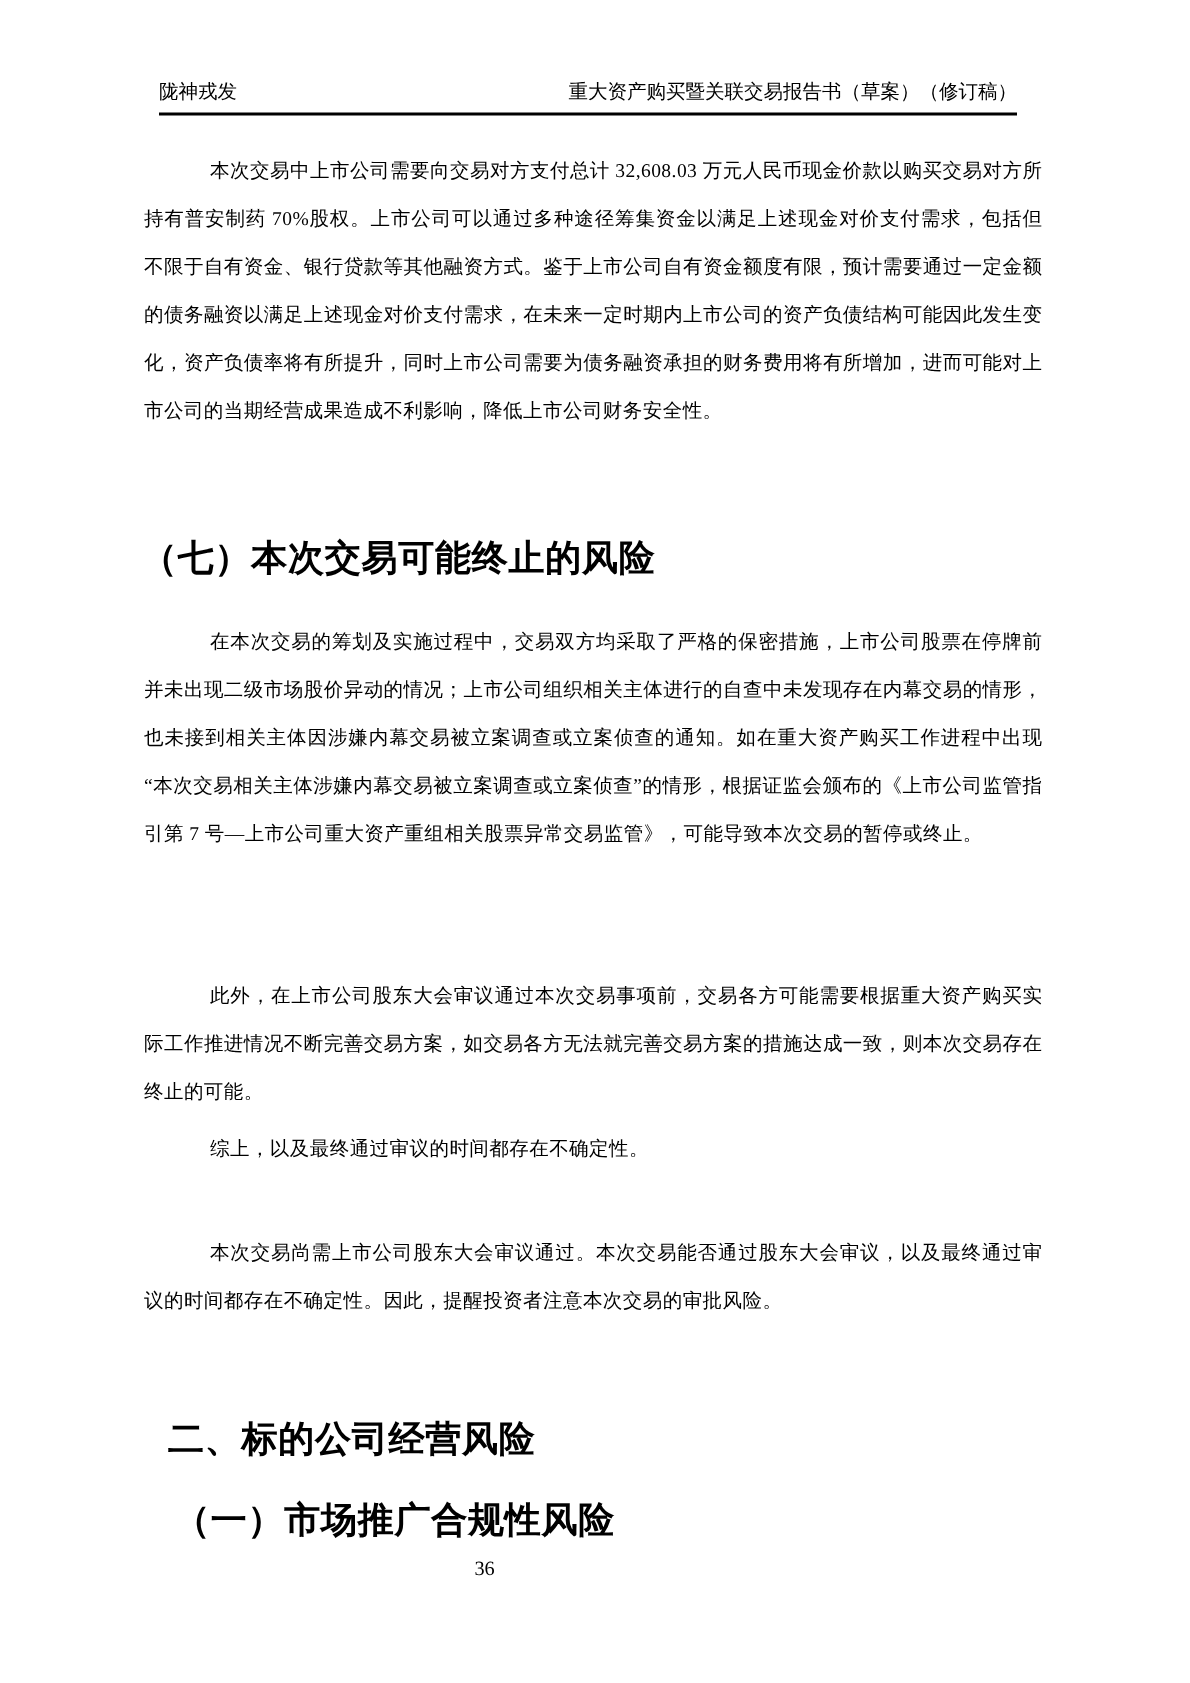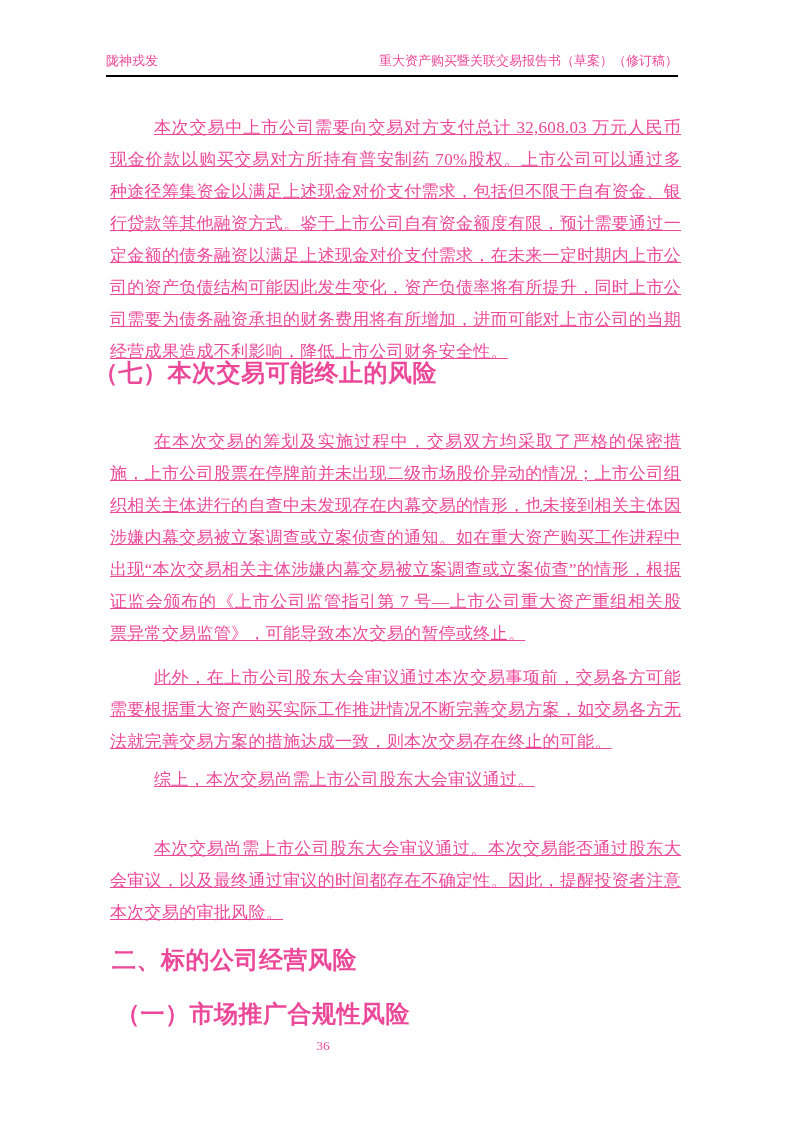--- a/index.html
+++ b/index.html
@@ -5,21 +5,21 @@
   html, body {
     margin: 0;
     padding: 0;
     background: #ffffff;
   }
   .page {
     position: relative;
     width: 793px;
     height: 1122px;
     background: #ffffff;
-    color: #ec4899;
+    color: #000000;
     font-family: "Liberation Serif", "DejaVu Serif", serif;
     overflow: hidden;
   }
   
   .page-header {
     position: absolute;
     left: 106px;
     top: 52px;
     width: 572px;
     display: flex;
@@ -33,28 +33,27 @@
   .page-header .hdr-left  { white-space: nowrap; }
   .page-header .hdr-right { white-space: nowrap; }
 
   
   .block {
     position: absolute;
     left: 94px;
     width: 603px;
   }
   p.body-para {
-    margin: 16px;
-    font-size: 17px;
+    margin: 2px;
+    font-size: 13px;
     line-height: 32px;
     text-align: justify;
     text-justify: inter-ideograph;
     text-indent: 44px;
     letter-spacing: 0.3px;
-    text-decoration: underline;
   }
   .h-sub {
     margin: 0;
     font-family: "Liberation Sans", "DejaVu Sans", sans-serif;
     font-weight: bold;
     font-size: 24px;
     line-height: 28px;
     letter-spacing: 0.5px;
   }
   .h-main {
@@ -109,21 +108,21 @@
 
   <div class="block pos-para2">
     <p class="body-para">在本次交易的筹划及实施过程中，交易双方均采取了严格的保密措施，上市公司股票在停牌前并未出现二级市场股价异动的情况；上市公司组织相关主体进行的自查中未发现存在内幕交易的情形，也未接到相关主体因涉嫌内幕交易被立案调查或立案侦查的通知。如在重大资产购买工作进程中出现“本次交易相关主体涉嫌内幕交易被立案调查或立案侦查”的情形，根据证监会颁布的《上市公司监管指引第 7 号—上市公司重大资产重组相关股票异常交易监管》，可能导致本次交易的暂停或终止。</p>
   </div>
 
   <div class="block pos-para3">
     <p class="body-para">此外，在上市公司股东大会审议通过本次交易事项前，交易各方可能需要根据重大资产购买实际工作推进情况不断完善交易方案，如交易各方无法就完善交易方案的措施达成一致，则本次交易存在终止的可能。</p>
   </div>
 
   <div class="block pos-para4">
-    <p class="body-para">综上，本次交易尚需上市公司股东大会审议通过。</p>
+    <p class="body-para">综上，以及最终通过审议的时间都存在不确定性。</p>
   </div>
 
 
   <div class="block pos-para5">
     <p class="body-para">本次交易尚需上市公司股东大会审议通过。本次交易能否通过股东大会审议，以及最终通过审议的时间都存在不确定性。因此，提醒投资者注意本次交易的审批风险。</p>
   </div>
 
   <div class="block pos-head2">
     <h2 class="h-main indent-main">二、标的公司经营风险</h2>
   </div>

